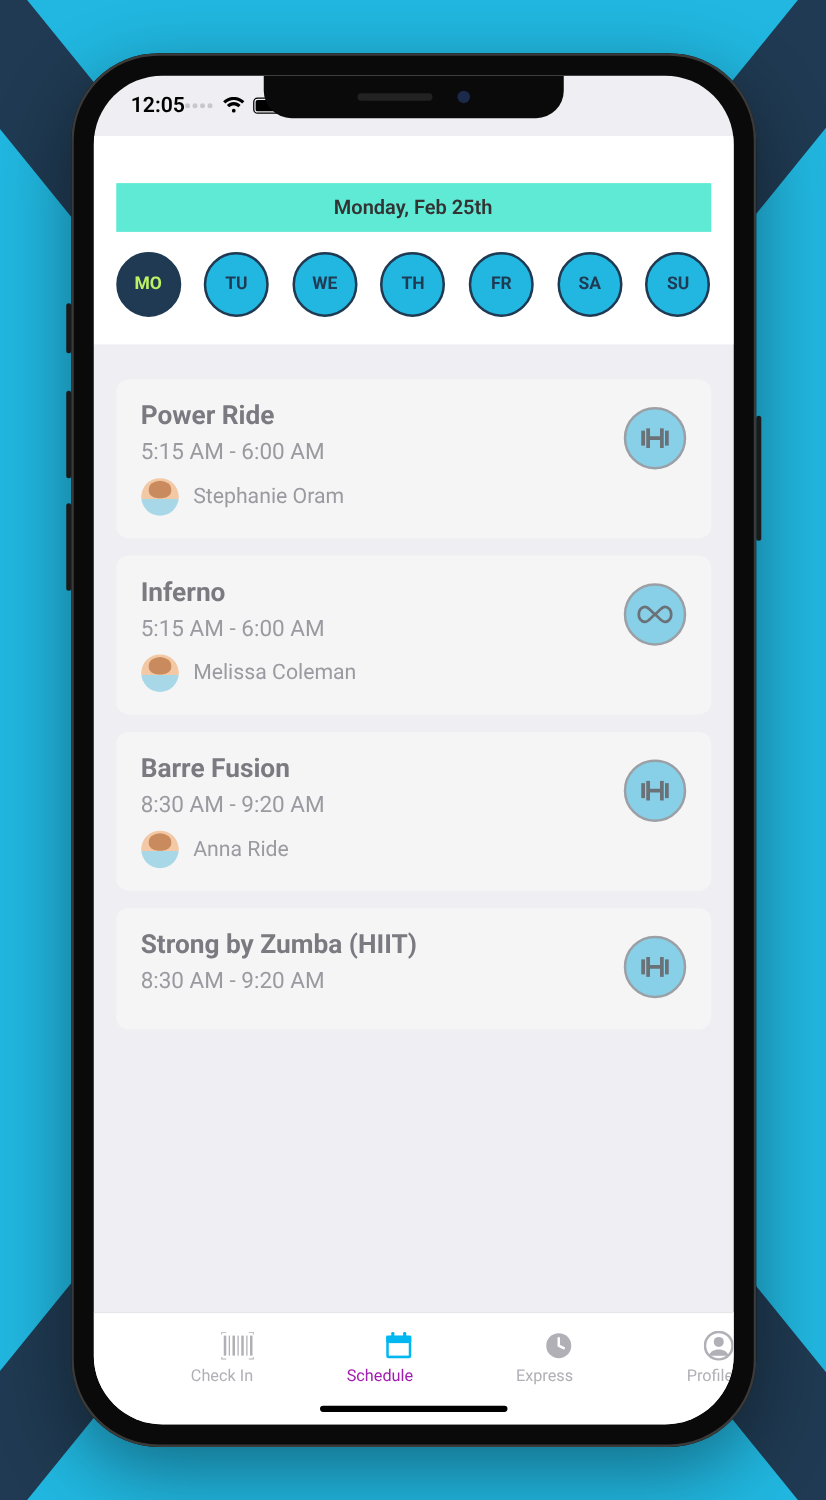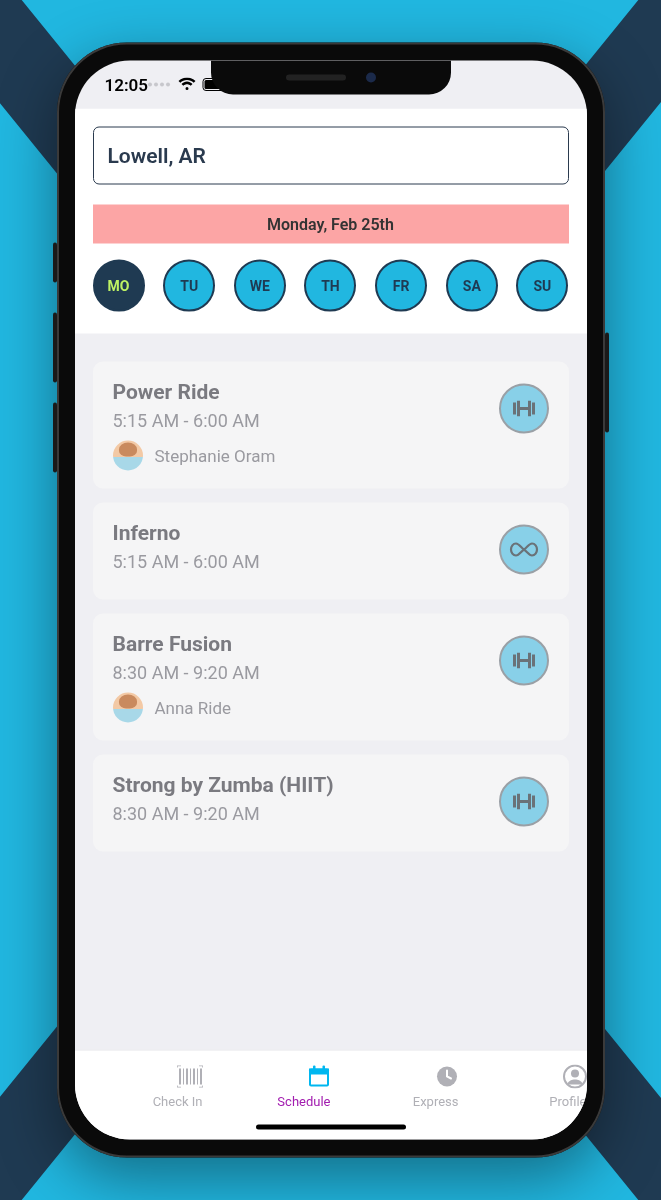--- a/index.html
+++ b/index.html
@@ -97,21 +97,21 @@
 .location-field {
   border: 1px solid #2a3a4e;
   border-radius: 6px;
   padding: 16px 14px;
   font-size: 21px;
   font-weight: 600;
   color: #2a3a4e;
   background:#fff;
 }
 .date-bar {
-  background:#fca5a5;
+  background:#5eead4;
   margin-top:20px;
   text-align:center;
   padding:10px 0;
   font-size:16px;
   font-weight:600;
   color:#333;
 }
 .days-row {
   display:flex;
   justify-content: space-between;
@@ -263,23 +263,20 @@
               <rect x="1" y="1" width="22" height="12" rx="3" fill="none" stroke="#000" stroke-width="1"></rect>
               <rect x="2.5" y="2.5" width="19" height="9" rx="1.5" fill="#000"></rect>
               <rect x="24" y="4.5" width="2.5" height="5" rx="1" fill="#000"></rect>
             </svg>
         </div>
       </div>
     </div>
 
     <div class="content">
       <div class="header-white">
-        <div class="location-field">
-          <span>Lowell, AR</span>
-        </div>
         <div class="date-bar">Monday, Feb 25th</div>
         <div class="days-row">
           <div class="day-chip selected">
               <span>MO</span>
             </div>
           <div class="day-chip">
               <span>TU</span>
             </div>
           <div class="day-chip">
               <span>WE</span>
@@ -315,20 +312,24 @@
                 <rect x="10" y="6.5" width="8" height="3" fill="#6a7278"></rect>
                 <rect x="18" y="0" width="3" height="16" fill="#6a7278"></rect>
                 <rect x="22" y="2" width="3" height="12" fill="#6a7278"></rect>
               </svg>
           </div>
         </div>
 
         <div class="class-card">
           <div class="class-title">Inferno</div>
           <div class="class-time">5:15 AM - 6:00 AM</div>
+          <div class="instructor">
+            <div class="avatar"></div>
+            <span>Melissa Coleman</span>
+          </div>
           <div class="class-icon">
             <svg width="30" height="16" viewBox="0 0 30 16">
                 <path d="M7 2c3 0 5 4 8 6 3 2 5 6 8 6 3 0 5-3 5-6s-2-6-5-6c-3 0-5 4-8 6-3 2-5 6-8 6-3 0-5-3-5-6s2-6 5-6z" fill="none" stroke="#6a7278" stroke-width="2.2"></path>
               </svg>
           </div>
         </div>
 
         <div class="class-card">
           <div class="class-title">Barre Fusion</div>
           <div class="class-time">8:30 AM - 9:20 AM</div>

